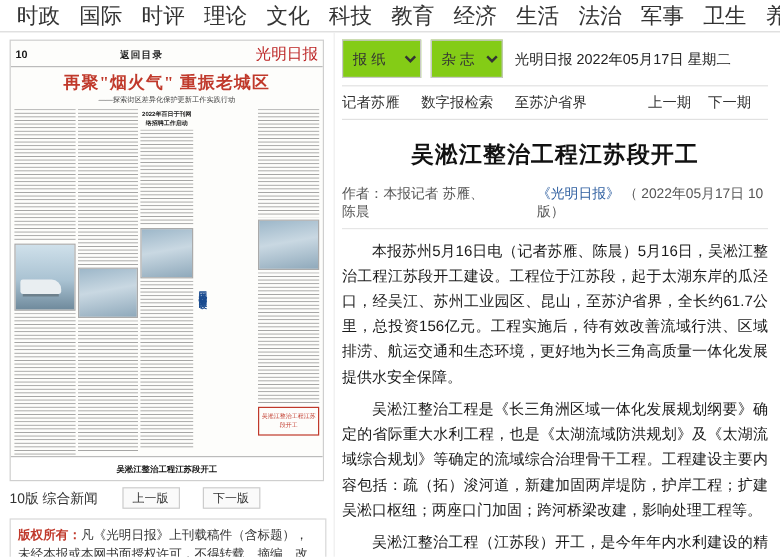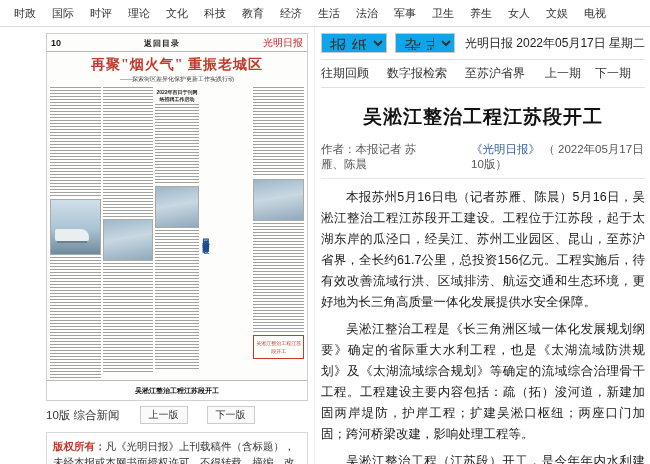--- a/index.html
+++ b/index.html
@@ -25,32 +25,31 @@
   .topnav {
     height: 26px;
     border-bottom: 1px solid #d9d9d9;
     display: flex;
     align-items: center;
     padding: 0 6px;
     background: #fff;
     overflow: hidden;
   }
   .topnav .nav-item {
-    font-size: 11px;
+    font-size: 18px;
     color: #333;
     padding: 0 8px;
     white-space: nowrap;
     line-height: 25px;
     cursor: pointer;
   }
   
   .body-wrap {
     display: flex;
     height: 438px;
-    margin-left: 38px;
   }
   .left-col {
     width: 278px;
     box-sizing: border-box;
     padding: 6px 6px 0 8px;
   }
   .right-col {
     flex: 1;
     box-sizing: border-box;
     padding: 6px 10px 0 6px;
@@ -80,21 +79,21 @@
     font-weight: bold;
     color: #1a1a1a;
   }
   .paper-head .pgname {
     font-size: 8px;
     font-weight: bold;
     color: #1a1a1a;
     letter-spacing: 1px;
   }
   .paper-head .masthead {
-    font-size: 10px;
+    font-size: 13px;
     color: #b22;
     font-family: "Liberation Serif", serif;
   }
   .paper-title {
     text-align: center;
     color: #c0392b;
     font-weight: bold;
     font-size: 14px;
     font-family: "Liberation Serif", serif;
     margin: 4px 0 1px 0;
@@ -230,24 +229,24 @@
   
   .sel-row {
     display: flex;
     align-items: center;
     font-size: 12px;
     color: #333;
     margin-bottom: 6px;
   }
   .sel {
     border: 1px solid #c9c9c9;
-    background: #0ea5e9;
+    background: #84cc16;
     padding: 2px 4px;
-    font-size: 17px;
-    height: 20px;
+    font-size: 12px;
+    height: 32px;
     box-sizing: border-box;
     color: #333;
     font-family: "Liberation Sans", sans-serif;
   }
   .sel.paper { width: 66px; margin-right: 8px; }
   .sel.mag { width: 60px; margin-right: 10px; }
   .date-text {
     font-size: 12px;
     color: #222;
     white-space: nowrap;
@@ -398,21 +397,21 @@
           <option>杂 志</option>
         </select>
         <select class="sel mag">
           <option>杂 志</option>
           <option>报 纸</option>
         </select>
         <span class="date-text">光明日报 2022年05月17日 星期二</span>
       </div>
 
       <div class="bar">
-        <span class="b">往期回顾</span>
+        <span class="b">记者苏雁</span>
         <span class="b">数字报检索</span>
         <span class="b">至苏沪省界</span>
         <span class="spacer"></span>
         <span class="b right">上一期</span>
         <span class="b right">下一期</span>
       </div>
 
       <div class="headline">吴淞江整治工程江苏段开工</div>
 
       <div class="byline">

